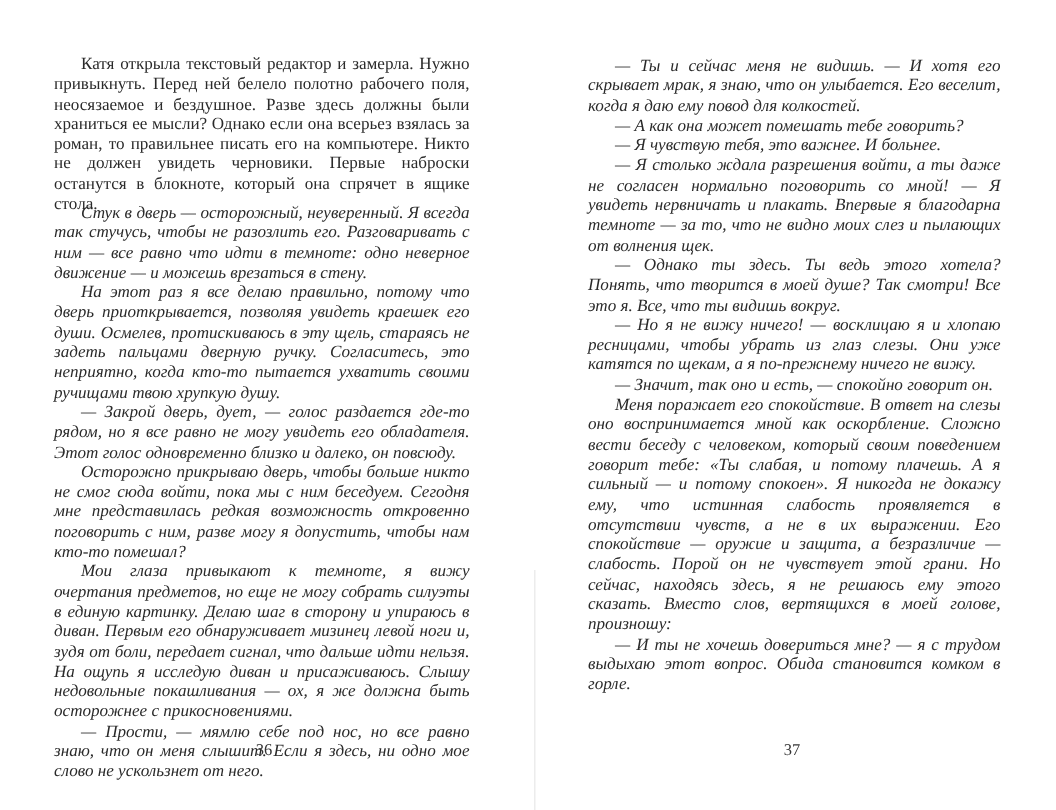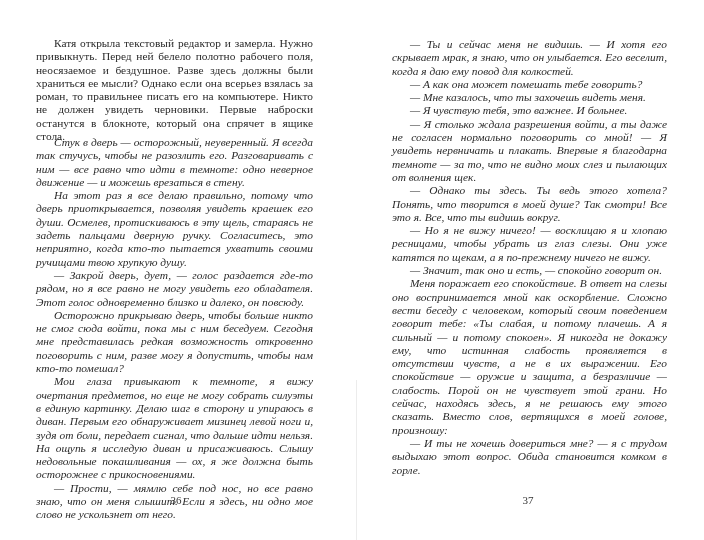--- a/index.html
+++ b/index.html
@@ -34,21 +34,20 @@
   </div>
   <div class="folio">36</div>
 </div>
 
 <div class="gutter"></div>
 
 <div class="page right">
   <div class="text story">
     <p>— Ты и сейчас меня не видишь. — И хотя его скрывает мрак, я знаю, что он улыбается. Его веселит, когда я даю ему повод для колкостей.</p>
     <p>— А как она может помешать тебе говорить?</p>
-    <p>— Мне казалось, что ты захочешь видеть меня.</p>
     <p>— Я чувствую тебя, это важнее. И больнее.</p>
     <p>— Я столько ждала разрешения войти, а ты даже не согласен нормально поговорить со мной! — Я увидеть нервничать и плакать. Впервые я благодарна темноте — за то, что не видно моих слез и пылающих от волнения щек.</p>
     <p>— Однако ты здесь. Ты ведь этого хотела? Понять, что творится в моей душе? Так смотри! Все это я. Все, что ты видишь вокруг.</p>
     <p>— Но я не вижу ничего! — восклицаю я и хлопаю ресницами, чтобы убрать из глаз слезы. Они уже катятся по щекам, а я по-прежнему ничего не вижу.</p>
     <p>— Значит, так оно и есть, — спокойно говорит он.</p>
     <p>Меня поражает его спокойствие. В ответ на слезы оно воспринимается мной как оскорбление. Сложно вести беседу с человеком, который своим поведением говорит тебе: «Ты слабая, и потому плачешь. А я сильный — и потому спокоен». Я никогда не докажу ему, что истинная слабость проявляется в отсутствии чувств, а не в их выражении. Его спокойствие — оружие и защита, а безразличие — слабость. Порой он не чувствует этой грани. Но сейчас, находясь здесь, я не решаюсь ему этого сказать. Вместо слов, вертящихся в моей голове, произношу:</p>
     <p>— И ты не хочешь довериться мне? — я с трудом выдыхаю этот вопрос. Обида становится комком в горле.</p>
 
   </div>
   <div class="folio">37</div>

